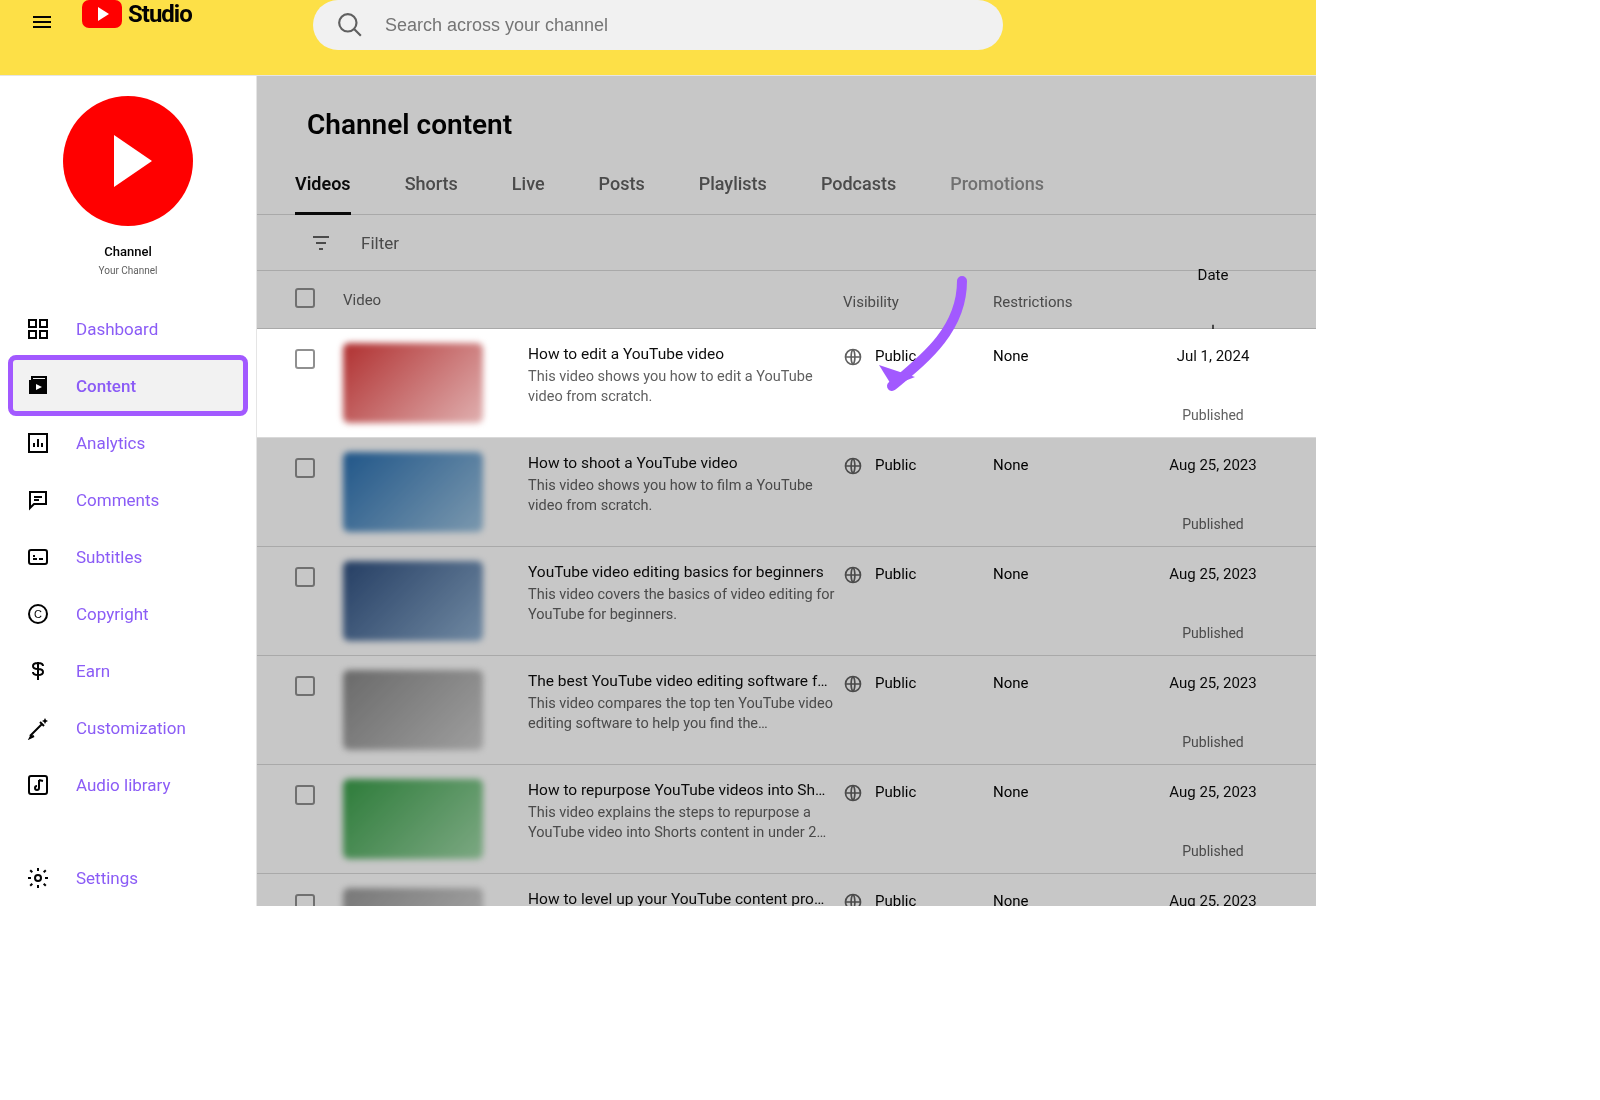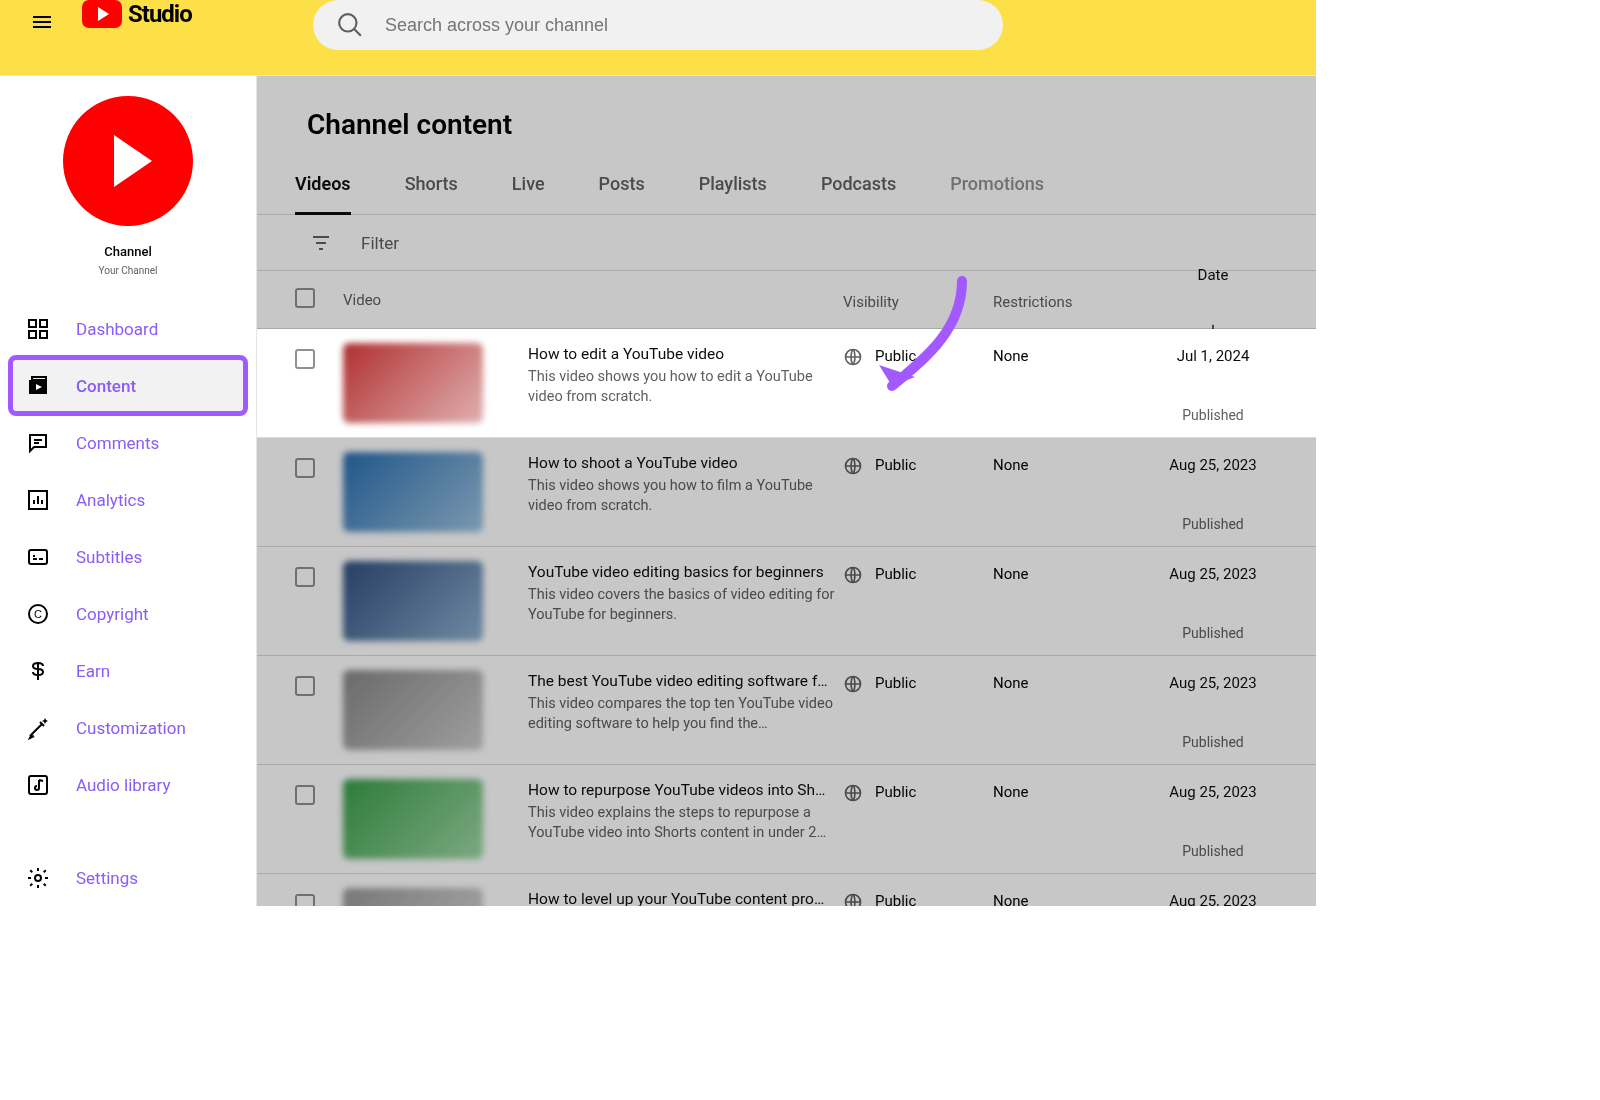--- a/index.html
+++ b/index.html
@@ -282,34 +282,34 @@
               <rect x="3" y="6" width="18" height="14" fill="#030303"></rect>
               <rect x="6" y="3" width="14" height="3" fill="none" stroke="#030303" stroke-width="2"></rect>
               <path fill="#fff" d="M10 10l6 3-6 3z"></path>
             </svg>
           </span>
         <span>Content</span>
       </div>
       <div class="nav-item">
         <span class="nav-icon">
             <svg width="24" height="24" viewBox="0 0 24 24">
+              <rect x="3" y="3" width="18" height="18" fill="none" stroke="#030303" stroke-width="2"></rect>
+              <path stroke="#030303" stroke-width="2" d="M8 16V12M12 16V8M16 16v-4"></path>
+            </svg>
+          </span>
+        <span>Analytics</span>
+      </div>
+      <div class="nav-item">
+        <span class="nav-icon">
+            <svg width="24" height="24" viewBox="0 0 24 24">
               <path fill="none" stroke="#030303" stroke-width="2" d="M4 4h16v12H8l-4 4V4z"></path>
               <path stroke="#030303" stroke-width="2" d="M8 9h8M8 12h5"></path>
             </svg>
           </span>
         <span>Comments</span>
-      </div>
-      <div class="nav-item">
-        <span class="nav-icon">
-            <svg width="24" height="24" viewBox="0 0 24 24">
-              <rect x="3" y="3" width="18" height="18" fill="none" stroke="#030303" stroke-width="2"></rect>
-              <path stroke="#030303" stroke-width="2" d="M8 16V12M12 16V8M16 16v-4"></path>
-            </svg>
-          </span>
-        <span>Analytics</span>
       </div>
       <div class="nav-item">
         <span class="nav-icon">
             <svg width="24" height="24" viewBox="0 0 24 24">
               <rect x="3" y="5" width="18" height="14" rx="2" fill="none" stroke="#030303" stroke-width="2"></rect>
               <path stroke="#030303" stroke-width="2" d="M7 14h4M13 14h4M7 11h2"></path>
             </svg>
           </span>
         <span>Subtitles</span>
       </div>

